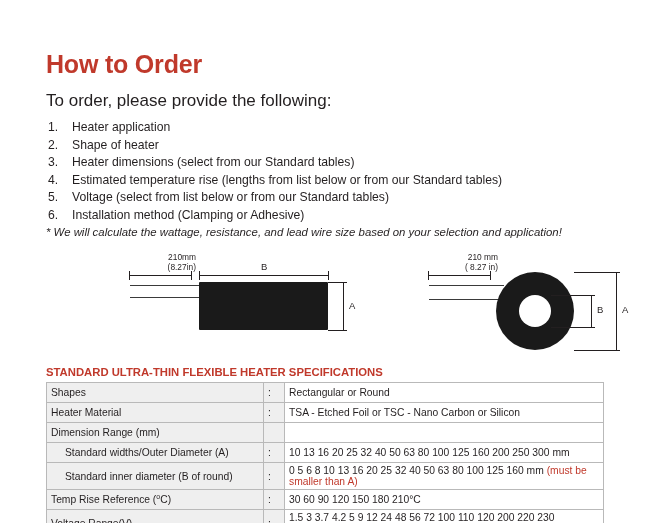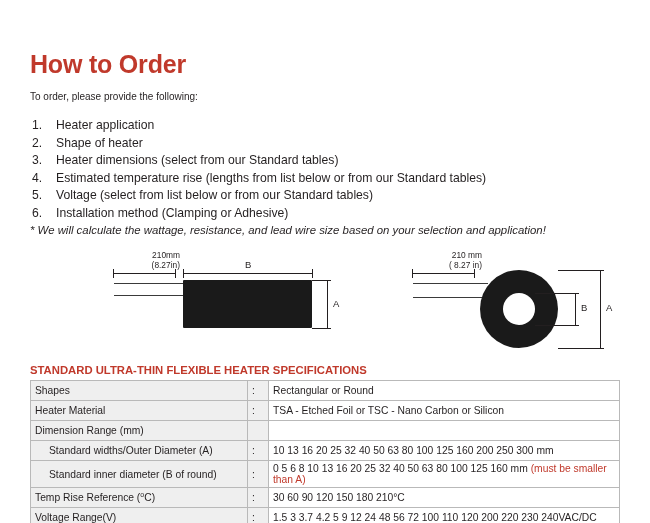--- a/index.html
+++ b/index.html
@@ -12,35 +12,35 @@
     background: #ffffff;
     font-family: "Liberation Sans", sans-serif;
     color: #231f20;
     overflow: hidden;
   }
   .page {
     position: relative;
     width: 650px;
     height: 523px;
     box-sizing: border-box;
-    padding: 0 30px;
+    padding: 0 46px;
   }
   .title {
     font-size: 25px;
     font-weight: bold;
     color: #c0392b;
     margin: 0;
     padding-top: 50px;
     letter-spacing: -0.2px;
     font-family: "Liberation Sans", sans-serif;
   }
   .intro {
-    font-size: 10px;
+    font-size: 17px;
     margin-top: 12px;
-    margin-bottom: 15px;
+    margin-bottom: 8px;
     color: #231f20;
   }
   ol.steps {
     margin: 4px 0 0 0;
     padding: 0;
     list-style: none;
   }
   ol.steps li {
     font-size: 12.2px;
     line-height: 16.5px;

